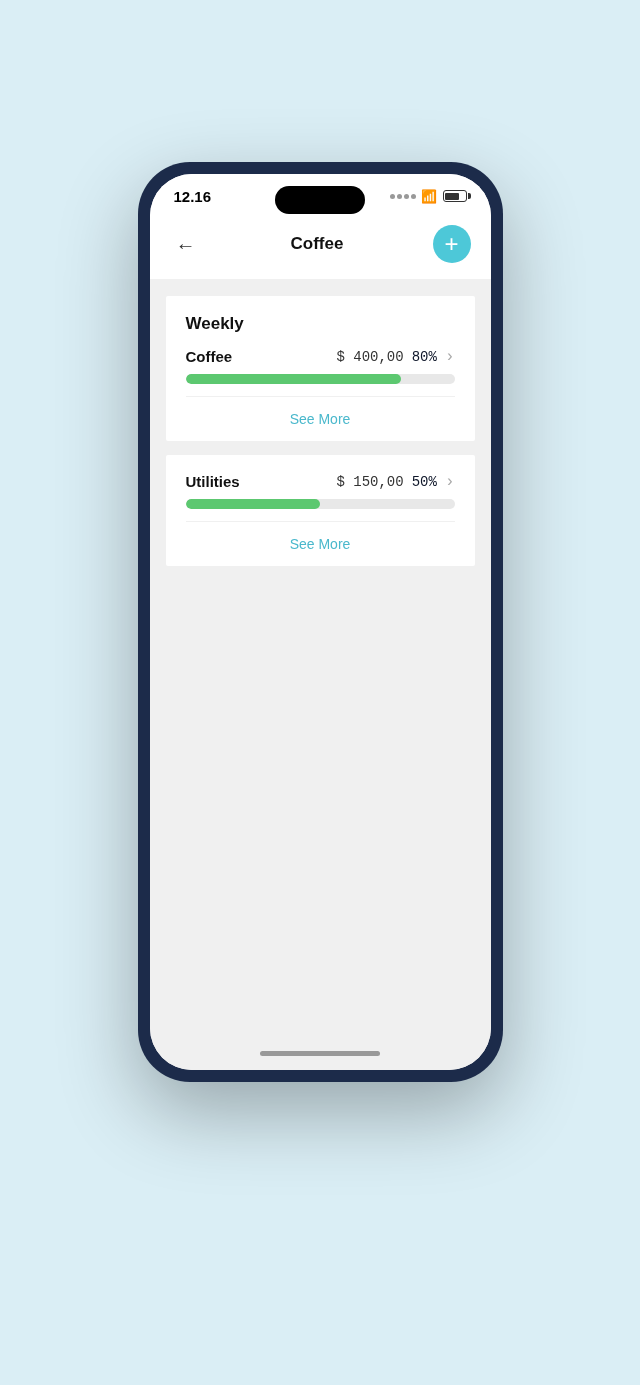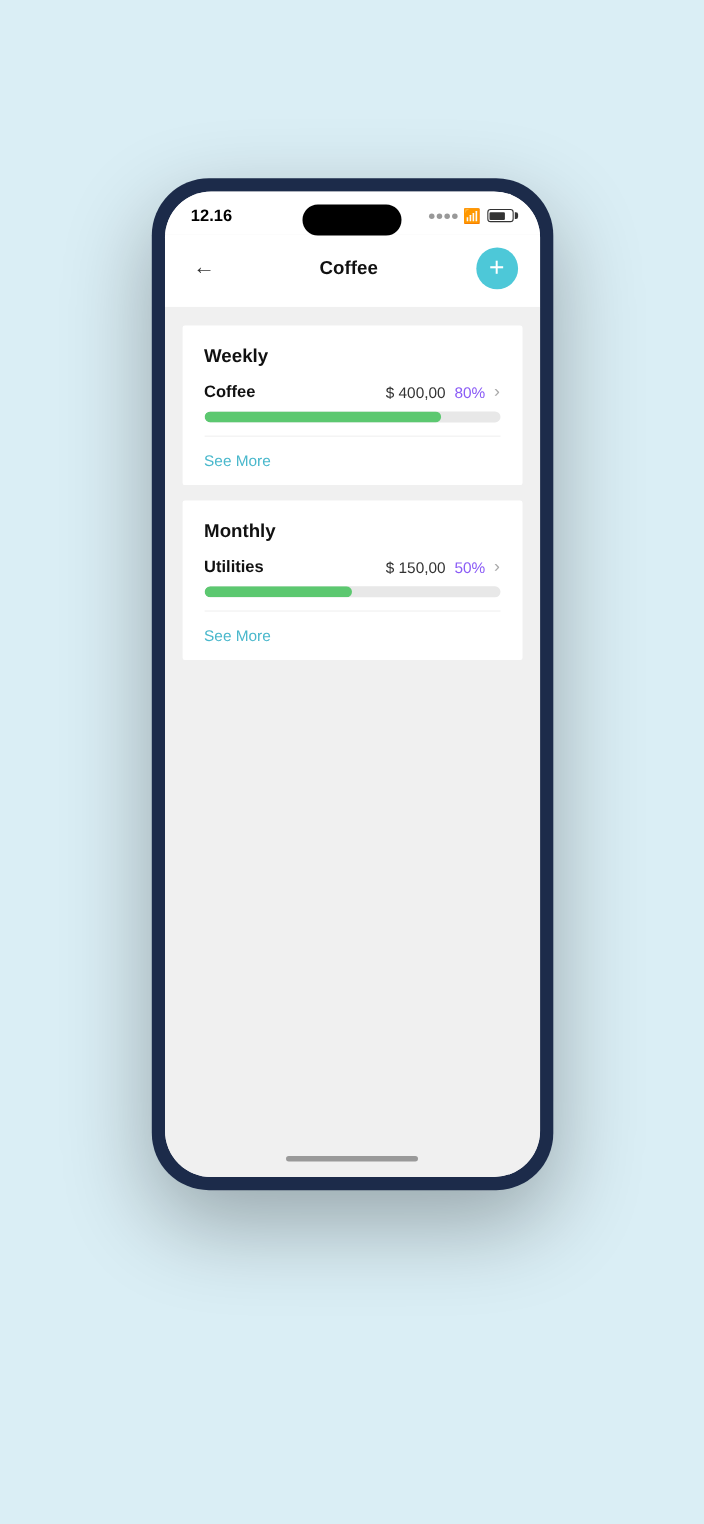--- a/index.html
+++ b/index.html
@@ -211,30 +211,31 @@
     .budget-item-name {
       font-size: 15px;
       font-weight: 600;
       color: #111;
     }
 
     .budget-item-right {
       display: flex;
       align-items: center;
       gap: 8px;
+      font-family: Liberation Mono, monospace;
     }
 
     .budget-amount {
       font-size: 14px;
       color: #333;
     }
 
     .budget-percent {
       font-size: 14px;
-      color: #8b5cf6;
+      color: #0f172a;
       text-align: right;
     }
 
     .chevron-right {
       font-size: 16px;
       color: #aaa;
     }
 
     .progress-bar-bg {
       width: 100%;
@@ -244,20 +245,21 @@
       overflow: hidden;
     }
 
     .progress-bar-fill {
       height: 100%;
       background: #5cc870;
       border-radius: 6px;
     }
 
     .see-more {
+      text-align: center;
       color: #4ab8cc;
       font-size: 14px;
       font-weight: 500;
       margin-top: 12px;
       cursor: pointer;
     }
 
     .divider {
       height: 1px;
       background: #f0f0f0;
@@ -329,21 +331,20 @@
           <div class="progress-bar-bg">
             <div class="progress-bar-fill" style="width: 80%"></div>
           </div>
         </div>
 
         <div class="divider"></div>
         <div class="see-more">See More</div>
       </div>
 
       <div class="budget-card">
-        <div class="budget-section-title">Monthly</div>
 
         <div class="budget-item">
           <div class="budget-item-row">
             <span class="budget-item-name">Utilities</span>
             <div class="budget-item-right">
               <span class="budget-amount">$ 150,00</span>
               <span class="budget-percent">50%</span>
               <span class="chevron-right">›</span>
             </div>
           </div>

